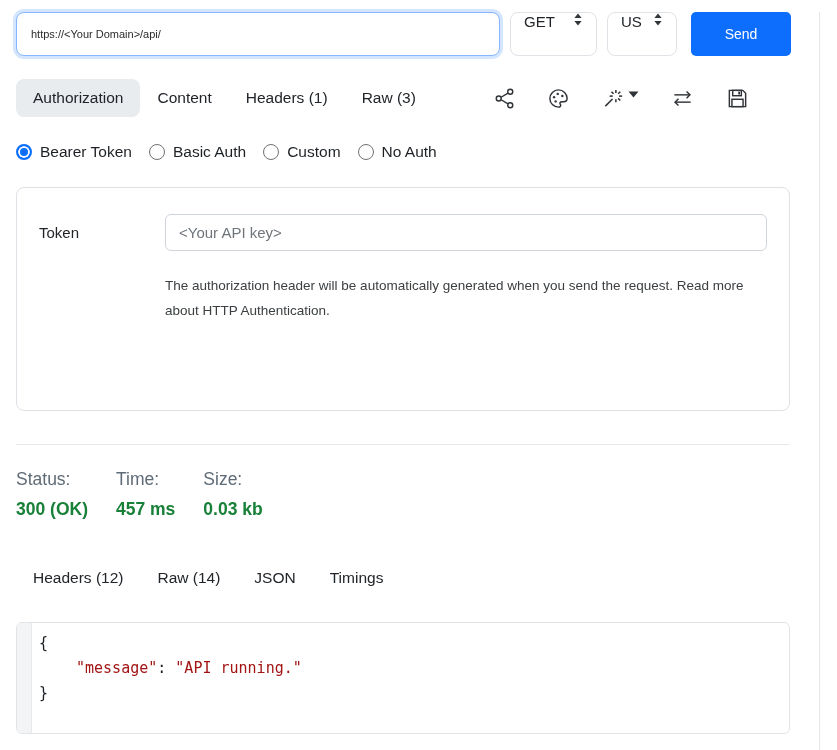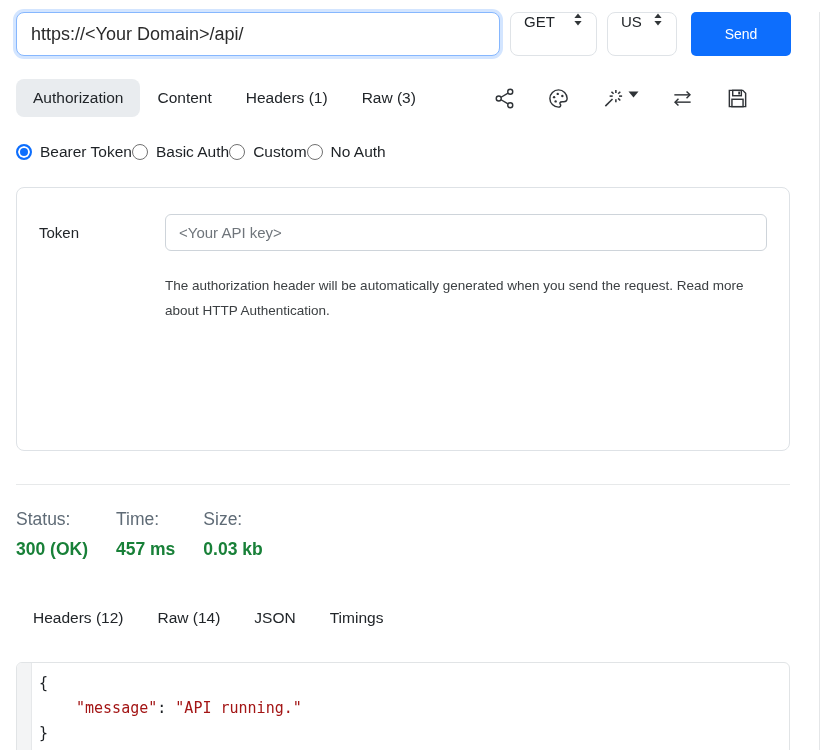--- a/index.html
+++ b/index.html
@@ -4,47 +4,47 @@
 <style>
   * { box-sizing: border-box; margin: 0; padding: 0; }
   html, body { width: 837px; height: 750px; overflow: hidden; background: #fff;
     font-family: "Liberation Sans", "DejaVu Sans", sans-serif; color: #212529; }
   .page { position: relative; width: 820px; height: 750px; border-right: 1px solid #e4e6e8; background: #fff; }
 
   
   .topbar { display: flex; align-items: stretch; margin: 12px 16px 0; width: 775px; height: 44px; gap: 10px; }
   .url-input { flex: 1 1 auto; height: 44px; border: 1px solid #86b7fe; border-radius: 8px;
     box-shadow: 0 0 0 3px rgba(13,110,253,.18); outline: none; padding: 0 14px;
-    font-size: 18px; color: #2b2b2b; font-family: inherit; min-width: 0; }
+    font-size: 11px; color: #2b2b2b; font-family: inherit; min-width: 0; }
   .select { display: flex; align-items: flex-start; justify-content: space-between; gap: 8px;
     border: 1px solid #dfe3e7; border-radius: 8px; background: #fff; padding: 0 13px;
     font-size: 15px; color: #212529; cursor: pointer; }
   .select.method { width: 87px; }
   .select.region { width: 70px; margin-right: 4px; }
   .send-btn { width: 100px; height: 44px; background: #0d6efd; color: #fff; border: none;
     border-radius: 5px; font-size: 14px; font-family: inherit; cursor: pointer; }
 
   
   .tabs-row { display: flex; align-items: center; justify-content: space-between; margin: 23px 16px 0; width: 775px; }
   .tabs { display: flex; align-items: center; }
   .tab { font-size: 15.5px; color: #212529; padding: 10px 17px; border-radius: 8px; cursor: pointer; white-space: nowrap; }
   .tab.active { background: #e9ecef; }
   .iconbar { display: flex; align-items: center; gap: 31px; margin-right: 42px; }
   .iconbar .icon { display: inline-flex; align-items: center; color: #2f3337; cursor: pointer; }
   .iconbar svg { display: block; }
 
   
-  .radio-row { display: flex; align-items: center; margin: 26px 16px 0; }
+  .radio-row { display: flex; align-items: center; margin: 26px 16px 0; gap: 17px; }
   .radio-opt { display: flex; align-items: center; gap: 8px; cursor: pointer; }
   .radio { width: 16px; height: 16px; border-radius: 50%; border: 1px solid #717171; background: #fff; flex: 0 0 auto; }
   .radio.checked { border: 2px solid #0d6efd; background: #0d6efd; box-shadow: inset 0 0 0 2px #fff; }
   .radio-label { font-size: 15.5px; color: #1d2125; }
 
   
-  .auth-panel { margin: 26px 16px 0; width: 774px; height: 264px; border: 1px solid #dee2e6; border-radius: 8px; background: #fff; }
+  .auth-panel { margin: 26px 16px 0; width: 774px; height: 224px; border: 1px solid #dee2e6; border-radius: 8px; background: #fff; }
   .token-row { display: flex; align-items: center; margin: 26px 22px 0; }
   .token-label { width: 126px; font-size: 15px; color: #212529; flex: 0 0 auto; }
   .token-input { flex: 1 1 auto; height: 37px; border: 1px solid #ced4da; border-radius: 6px;
     padding: 0 13px; font-size: 15px; font-family: inherit; color: #2b2b2b; outline: none; }
   .token-input::placeholder { color: #6f757b; opacity: 1; }
   .auth-help { margin: 22px 22px 0 148px; max-width: 600px; font-size: 13.5px; line-height: 25px; color: #3c4043; }
 
   
   .divider { margin: 33px 16px 0; width: 774px; border: none; border-top: 1px solid #e7e9ea; }
   .status-row { display: flex; align-items: baseline; margin: 24px 16px 0; gap: 28px; font-size: 17.5px; }

